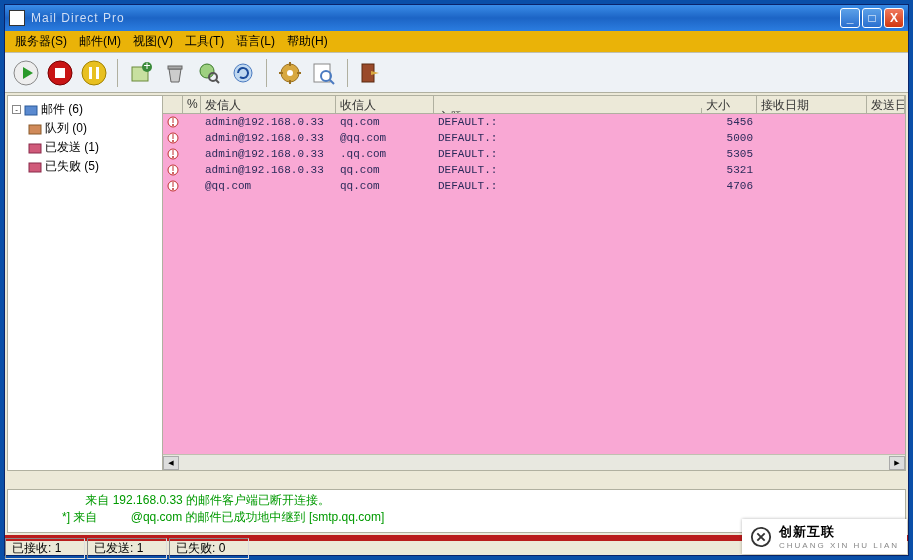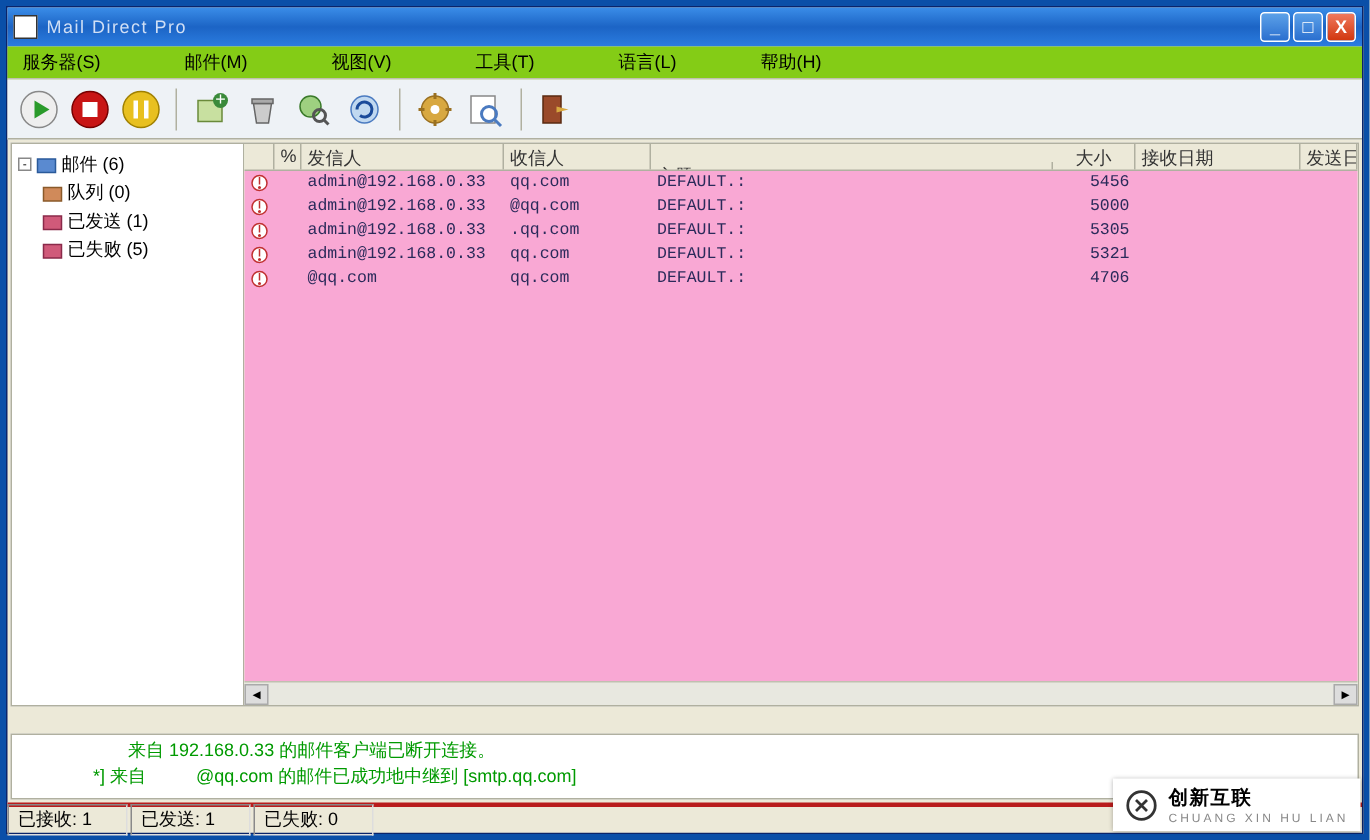--- a/index.html
+++ b/index.html
@@ -10,60 +10,60 @@
 .window { width: 100%; height: 100%; background: #ece9d8; border: 1px solid #0a246a; display: flex; flex-direction: column; }
 
 .titlebar { background: linear-gradient(to bottom, #3a8de8 0%, #1c64c5 50%, #2b7de0 100%); height: 26px; display: flex; align-items: center; padding: 0 4px; color: #fff; }
 .titlebar .app-icon { width: 16px; height: 16px; background: #fff; margin-right: 6px; border: 1px solid #333; }
 .titlebar .title { flex: 1; color: #d0dff5; font-weight: normal; letter-spacing: 1px; }
 .titlebar .wbtns { display: flex; gap: 2px; }
 .titlebar .wbtn { width: 20px; height: 20px; border: 1px solid #fff; border-radius: 3px; display: flex; align-items: center; justify-content: center; font-weight: bold; color: #fff; }
 .wbtn.min, .wbtn.max { background: linear-gradient(#5ca1e8,#2a6fcf); }
 .wbtn.close { background: linear-gradient(#f07a5e,#d1360f); }
 
-.menubar { background: #84cc16; height: 22px; border-bottom: 1px solid #c0c0b0; display: flex; align-items: center; padding: 0 4px; gap: 44px; }
+.menubar { background: #eab308; height: 22px; border-bottom: 1px solid #c0c0b0; display: flex; align-items: center; padding: 0 4px; }
 .menubar .mi { padding: 2px 6px; cursor: default; }
 
 .toolbar { background: #eef2f6; height: 40px; border-bottom: 1px solid #b0b0a0; display: flex; align-items: center; padding: 0 6px; gap: 4px; }
 .tb-btn { width: 30px; height: 30px; display: flex; align-items: center; justify-content: center; border: 1px solid transparent; }
 .tb-sep { width: 1px; height: 28px; background: #b0b0a0; margin: 0 4px; }
 
 .content { flex: 1; display: flex; border: 1px solid #b0b0a0; margin: 2px; background: #fff; min-height: 0; }
 
 .tree { width: 155px; border-right: 1px solid #b0b0a0; background: #fff; padding: 4px 2px; overflow: auto; }
 .tree-node { display: flex; align-items: center; gap: 3px; padding: 1px 2px; white-space: nowrap; }
 .tree-node.child { padding-left: 18px; }
 .exp { width: 9px; height: 9px; border: 1px solid #888; display: inline-flex; align-items: center; justify-content: center; font-size: 8px; line-height: 1; }
 .folder-icon { width: 14px; height: 14px; display: inline-block; }
 
 .grid-area { flex: 1; display: flex; flex-direction: column; background: #f7f9e0; min-width: 0; }
 .grid-header { display: flex; background: #ece9d8; border-bottom: 1px solid #b0b0a0; height: 18px; flex-shrink: 0; }
 .grid-header .col { border-right: 1px solid #b0b0a0; padding: 1px 4px; overflow: hidden; white-space: nowrap; color: #333; }
-.col-i { width: 20px; } .col-p { width: 18px; } .col-from { width: 135px; } .col-to { width: 98px; } .col-subj { width: 268px; margin-top: 12px; } .col-size { width: 55px; text-align: center; } .col-recv { width: 110px; } .col-send { flex: 1; }
+.col-i { width: 20px; } .col-p { width: 18px; } .col-from { width: 135px; } .col-to { width: 98px; } .col-subj { width: 268px; margin-top: 12px; } .col-size { width: 55px; text-align: left; } .col-recv { width: 110px; } .col-send { flex: 1; }
 
 .grid-body { flex: 1; overflow: auto; background: #f9a8d4; }
 .row { display: flex; height: 16px; align-items: center; color: #333; }
 .row .cell { padding: 0 4px; overflow: hidden; white-space: nowrap; font-family: "Courier New", monospace; font-size: 11px; color: #2a2a5a; }
 .row .ic { width: 20px; text-align: center; }
 .row .pc { width: 18px; }
 .row .from { width: 135px; }
 .row .to { width: 98px; }
 .row .subj { width: 268px; }
 .row .size { width: 55px; text-align: right; }
 .row .recv { width: 110px; }
 .row .send { flex: 1; }
 
 .hscroll { height: 16px; background: #e8e8e0; border-top: 1px solid #c0c0b0; display: flex; align-items: center; }
 .hscroll .arrow { width: 16px; height: 14px; background: #ddd; border: 1px solid #aaa; display: flex; align-items: center; justify-content: center; font-size: 7px; }
 .hscroll .track { flex: 1; height: 14px; }
 
 .log { height: 44px; background: #fff; border: 1px solid #b0b0a0; margin: 16px 2px 2px 2px; overflow: auto; padding: 2px 4px; font-family: "SimSun", "宋体"; }
 .log .line { color: #009a00; white-space: nowrap; }
 
-.statusbar { height: 20px; background: #ece9d8; display: flex; align-items: center; border-top: 3px solid #b91c1c; }
+.statusbar { height: 20px; background: #ece9d8; display: flex; align-items: center; border-top: 6px solid #b91c1c; }
 .statusbar .panel { border: 1px inset #ddd; padding: 1px 6px; margin-right: 2px; min-width: 80px; }
 
 .watermark { position: absolute; right: 6px; bottom: 6px; background: #fff; padding: 4px 8px; display: flex; align-items: center; gap: 7px; font-size: 11px; box-shadow: 0 0 3px rgba(0,0,0,.3); }
 .watermark svg { width: 22px; height: 22px; }
 .wm-t1 { font-weight: bold; font-size: 13px; letter-spacing: 1px; }
 .wm-t2 { font-size: 8px; color: #888; letter-spacing: 2px; }
 
 svg { display: block; }
 </style>
 </head>

